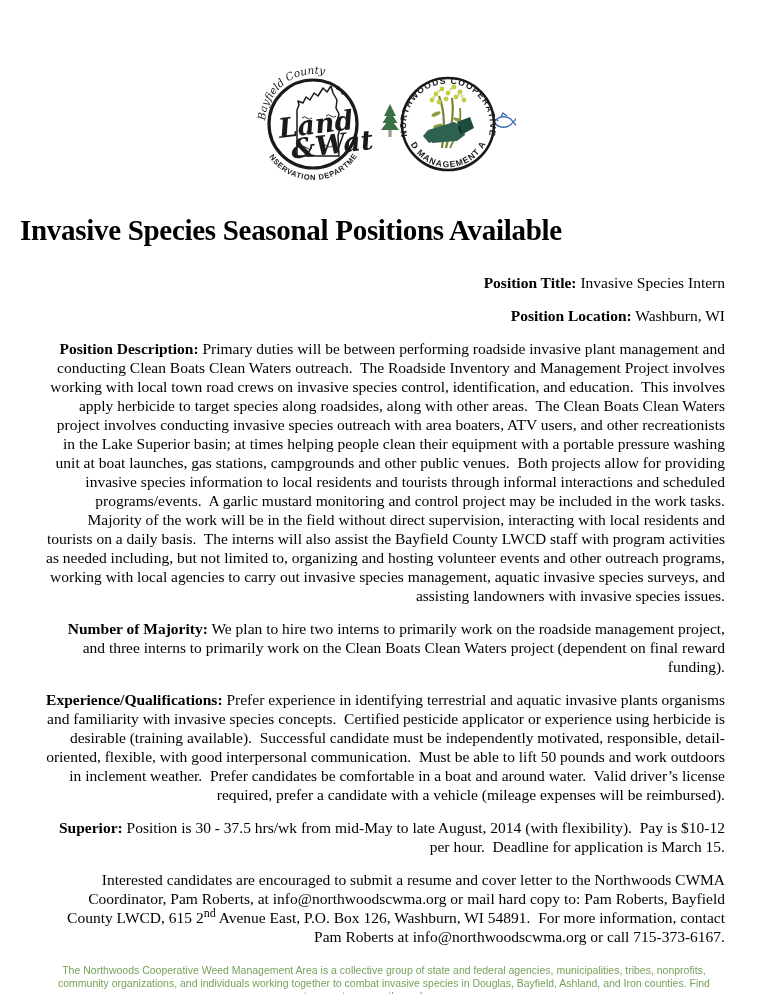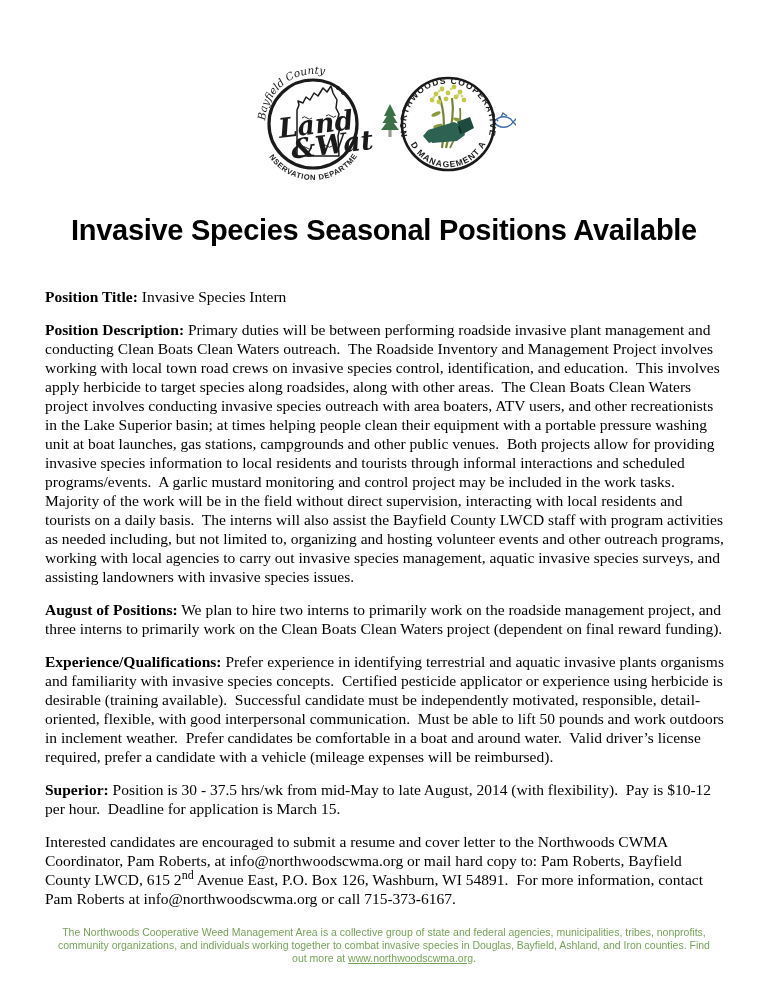--- a/index.html
+++ b/index.html
@@ -19,35 +19,36 @@
     gap:6px;
     padding-top:60px;
   }
   .logo-row svg{display:block;}
   .lw-script{font-family:"DejaVu Serif",serif;font-style:italic;fill:#1a1a1a;}
   .lw-arc{font-family:"Liberation Sans",sans-serif;font-weight:bold;fill:#1a1a1a;}
   .nw-arc{font-family:"Liberation Sans",sans-serif;font-weight:bold;fill:#1a1a1a;}
   
   .doc-title{
     margin:24px 20px 0 20px;
-    font-family:Liberation Sans, sans-serif;
+    font-family:Liberation Serif, serif;
     font-weight:bold;
     font-size:29px;
     letter-spacing:-0.3px;
-    text-align:center;
+    text-align:left;
     color:#000;
     white-space:nowrap;
   }
   
   .body-text{
-    margin:40px 43px 0 45px;
+    margin:26px 43px 0 45px;
     font-family:"Liberation Serif","DejaVu Serif",serif;
     font-size:15.5px;
     line-height:19px;
     color:#000;
+    text-align:right;
   }
   .body-text p{
     margin:0 0 14px 0;
     white-space:pre-wrap;
   }
   .body-text b{font-weight:bold;}
   .body-text sup{font-size:12px;line-height:0;vertical-align:super;}
   
   .footer{
     margin:18px 55px 0 55px;
@@ -164,22 +165,23 @@
           <textPath href="#nwBot" startOffset="50%" text-anchor="middle">WEED MANAGEMENT AREA</textPath>
         </text>
       </svg>
     </span>
   </div>
 
   <div class="doc-title">Invasive Species Seasonal Positions Available</div>
 
   <div class="body-text">
     <p><b>Position Title:</b><span> Invasive Species Intern</span></p>
+    <p><b>Position Location:</b><span> Washburn, WI</span></p>
     <p><b>Position Description:</b><span> Primary duties will be between performing roadside invasive plant management and conducting Clean Boats Clean Waters outreach.  The Roadside Inventory and Management Project involves working with local town road crews on invasive species control, identification, and education.  This involves apply herbicide to target species along roadsides, along with other areas.  The Clean Boats Clean Waters project involves conducting invasive species outreach with area boaters, ATV users, and other recreationists in the Lake Superior basin; at times helping people clean their equipment with a portable pressure washing unit at boat launches, gas stations, campgrounds and other public venues.  Both projects allow for providing invasive species information to local residents and tourists through informal interactions and scheduled programs/events.  A garlic mustard monitoring and control project may be included in the work tasks.  Majority of the work will be in the field without direct supervision, interacting with local residents and tourists on a daily basis.  The interns will also assist the Bayfield County LWCD staff with program activities as needed including, but not limited to, organizing and hosting volunteer events and other outreach programs, working with local agencies to carry out invasive species management, aquatic invasive species surveys, and assisting landowners with invasive species issues.</span></p>
-    <p><b>August of Positions:</b><span> We plan to hire two interns to primarily work on the roadside management project, and three interns to primarily work on the Clean Boats Clean Waters project (dependent on final reward funding).</span></p>
+    <p><b>Number of Majority:</b><span> We plan to hire two interns to primarily work on the roadside management project, and three interns to primarily work on the Clean Boats Clean Waters project (dependent on final reward funding).</span></p>
     <p><b>Experience/Qualifications:</b><span> Prefer experience in identifying terrestrial and aquatic invasive plants organisms and familiarity with invasive species concepts.  Certified pesticide applicator or experience using herbicide is desirable (training available).  Successful candidate must be independently motivated, responsible, detail-oriented, flexible, with good interpersonal communication.  Must be able to lift 50 pounds and work outdoors in inclement weather.  Prefer candidates be comfortable in a boat and around water.  Valid driver’s license required, prefer a candidate with a vehicle (mileage expenses will be reimbursed).</span></p>
     <p><b>Superior:</b><span> Position is 30 - 37.5 hrs/wk from mid-May to late August, 2014 (with flexibility).  Pay is $10-12 per hour.  Deadline for application is March 15.</span></p>
     <p><span>Interested candidates are encouraged to submit a resume and cover letter to the Northwoods CWMA Coordinator, Pam Roberts, at info@northwoodscwma.org or mail hard copy to: Pam Roberts, Bayfield County LWCD, 615 2</span><sup>nd</sup><span> Avenue East, P.O. Box 126, Washburn, WI 54891.  For more information, contact Pam Roberts at info@northwoodscwma.org or call 715-373-6167.</span></p>
   </div>
 
   <div class="footer"><span>The Northwoods Cooperative Weed Management Area is a collective group of state and federal agencies, municipalities, tribes, nonprofits, community organizations, and individuals working together to combat invasive species in Douglas, Bayfield, Ashland, and Iron counties. Find out more at </span><a>www.northwoodscwma.org</a><span>.</span></div>
 
 </div>
 
 </body></html>

